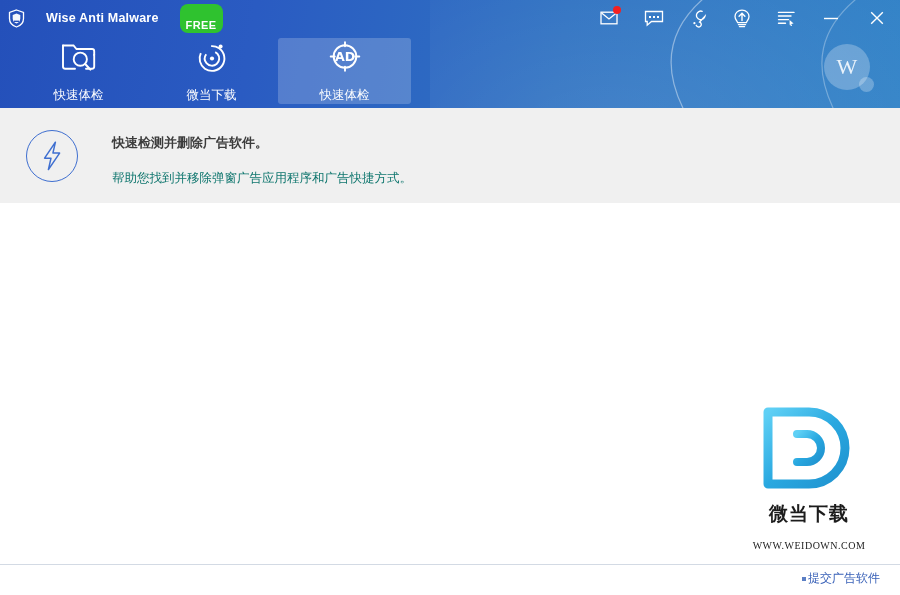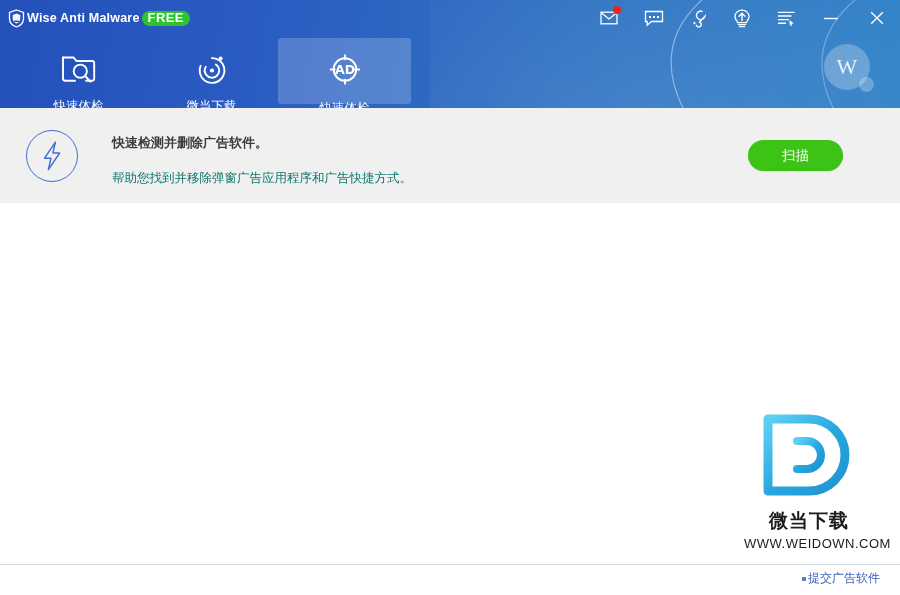--- a/index.html
+++ b/index.html
@@ -35,33 +35,33 @@
     pointer-events: none;
   }
 
   .titlebar {
     position: absolute; top: 0; left: 0;
     width: 900px; height: 36px;
   }
   .brand {
     position: absolute; left: 8px; top: 0;
     height: 36px;
-    display: flex; align-items: center; gap: 2px;
+    display: flex; align-items: center; gap: 21px;
   }
   .brand-shield { display: block; }
   .brand-name {
     font-size: 12.5px; font-weight: bold; color: #ffffff;
     letter-spacing: .2px;
   }
   .badge-free {
     display: inline-block;
     background: #2fc22f;
     color: #ffffff;
-    font-size: 13px; font-weight: bold;
-    padding: 0 6px 2px 6px;
+    font-size: 11px; font-weight: bold;
+    padding: 16px 6px 2px 6px;
     border-radius: 8px;
     letter-spacing: .4px;
     line-height: 1;
   }
 
   .tb-icons {
     position: absolute; right: 0; top: 0;
     height: 36px;
     display: flex; align-items: center;
   }
@@ -84,21 +84,21 @@
   .navtabs {
     position: absolute; left: 0; top: 38px;
     height: 68px;
     display: flex;
   }
   .tab {
     position: relative;
     width: 133px; height: 66px;
     display: flex; flex-direction: column;
     align-items: center; justify-content: flex-start;
-    padding-top: 14px;
+    padding-top: 0;
     cursor: default;
     border-radius: 3px;
   }
   .tab .tab-icon { height: 40px; display: flex; align-items: center; justify-content: center; }
   .tab .tab-label {
     margin-top: 12px;
     font-size: 12.5px; color: #ffffff;
     font-family: "DejaVu Sans", "Liberation Sans", sans-serif;
   }
   .tab.active { background: rgba(255,255,255,0.20); }
@@ -174,23 +174,23 @@
     user-select: none;
   }
   .wm-logo { display: block; margin: 0 auto; }
   .wm-cn {
     margin-top: 1px;
     font-size: 19px; font-weight: bold; color: #1c1c1c;
     font-family: "DejaVu Sans", "Liberation Sans", sans-serif;
     letter-spacing: 1px;
   }
   .wm-url {
-    margin-top: 2px;
-    font-size: 13px; color: #1c1c1c;
-    font-family: Liberation Sans, sans-serif;
+    margin-top: 13px;
+    font-size: 10px; color: #1c1c1c;
+    font-family: Liberation Serif, serif;
     letter-spacing: .5px;
   }
 
   .footer-divider {
     position: absolute; left: 0; top: 564px;
     width: 900px; height: 1px;
     background: #d3dae4;
   }
   .footer-link-wrap {
     position: absolute; right: 20px; top: 570px;
@@ -341,21 +341,20 @@
       <svg width="24" height="32" viewBox="0 0 24 32">
         <path d="M15.4 2.2 L4.6 18.2 H11 L8.4 29.6 L19.6 13.1 H12.9 Z" fill="none" stroke="#3f6fd0" stroke-width="1.5" stroke-linejoin="round"></path>
       </svg>
     </div>
     <div class="banner-text">
       <div class="banner-title">快速检测并删除广告软件。</div>
       <div class="banner-sub">帮助您找到并移除弹窗广告应用程序和广告快捷方式。</div>
     </div>
   </div>
 
-  <button class="scan-button">扫描</button>
 
   <div class="content">
 
     <div class="watermark">
       <svg class="wm-logo" width="104" height="96" viewBox="0 0 104 96">
         <defs>
           <linearGradient id="wmg" x1="0" y1="0" x2="1" y2="1">
             <stop offset="0" stop-color="#5fd0f5"></stop>
             <stop offset="0.5" stop-color="#29a8e0"></stop>
             <stop offset="1" stop-color="#1f92cf"></stop>

